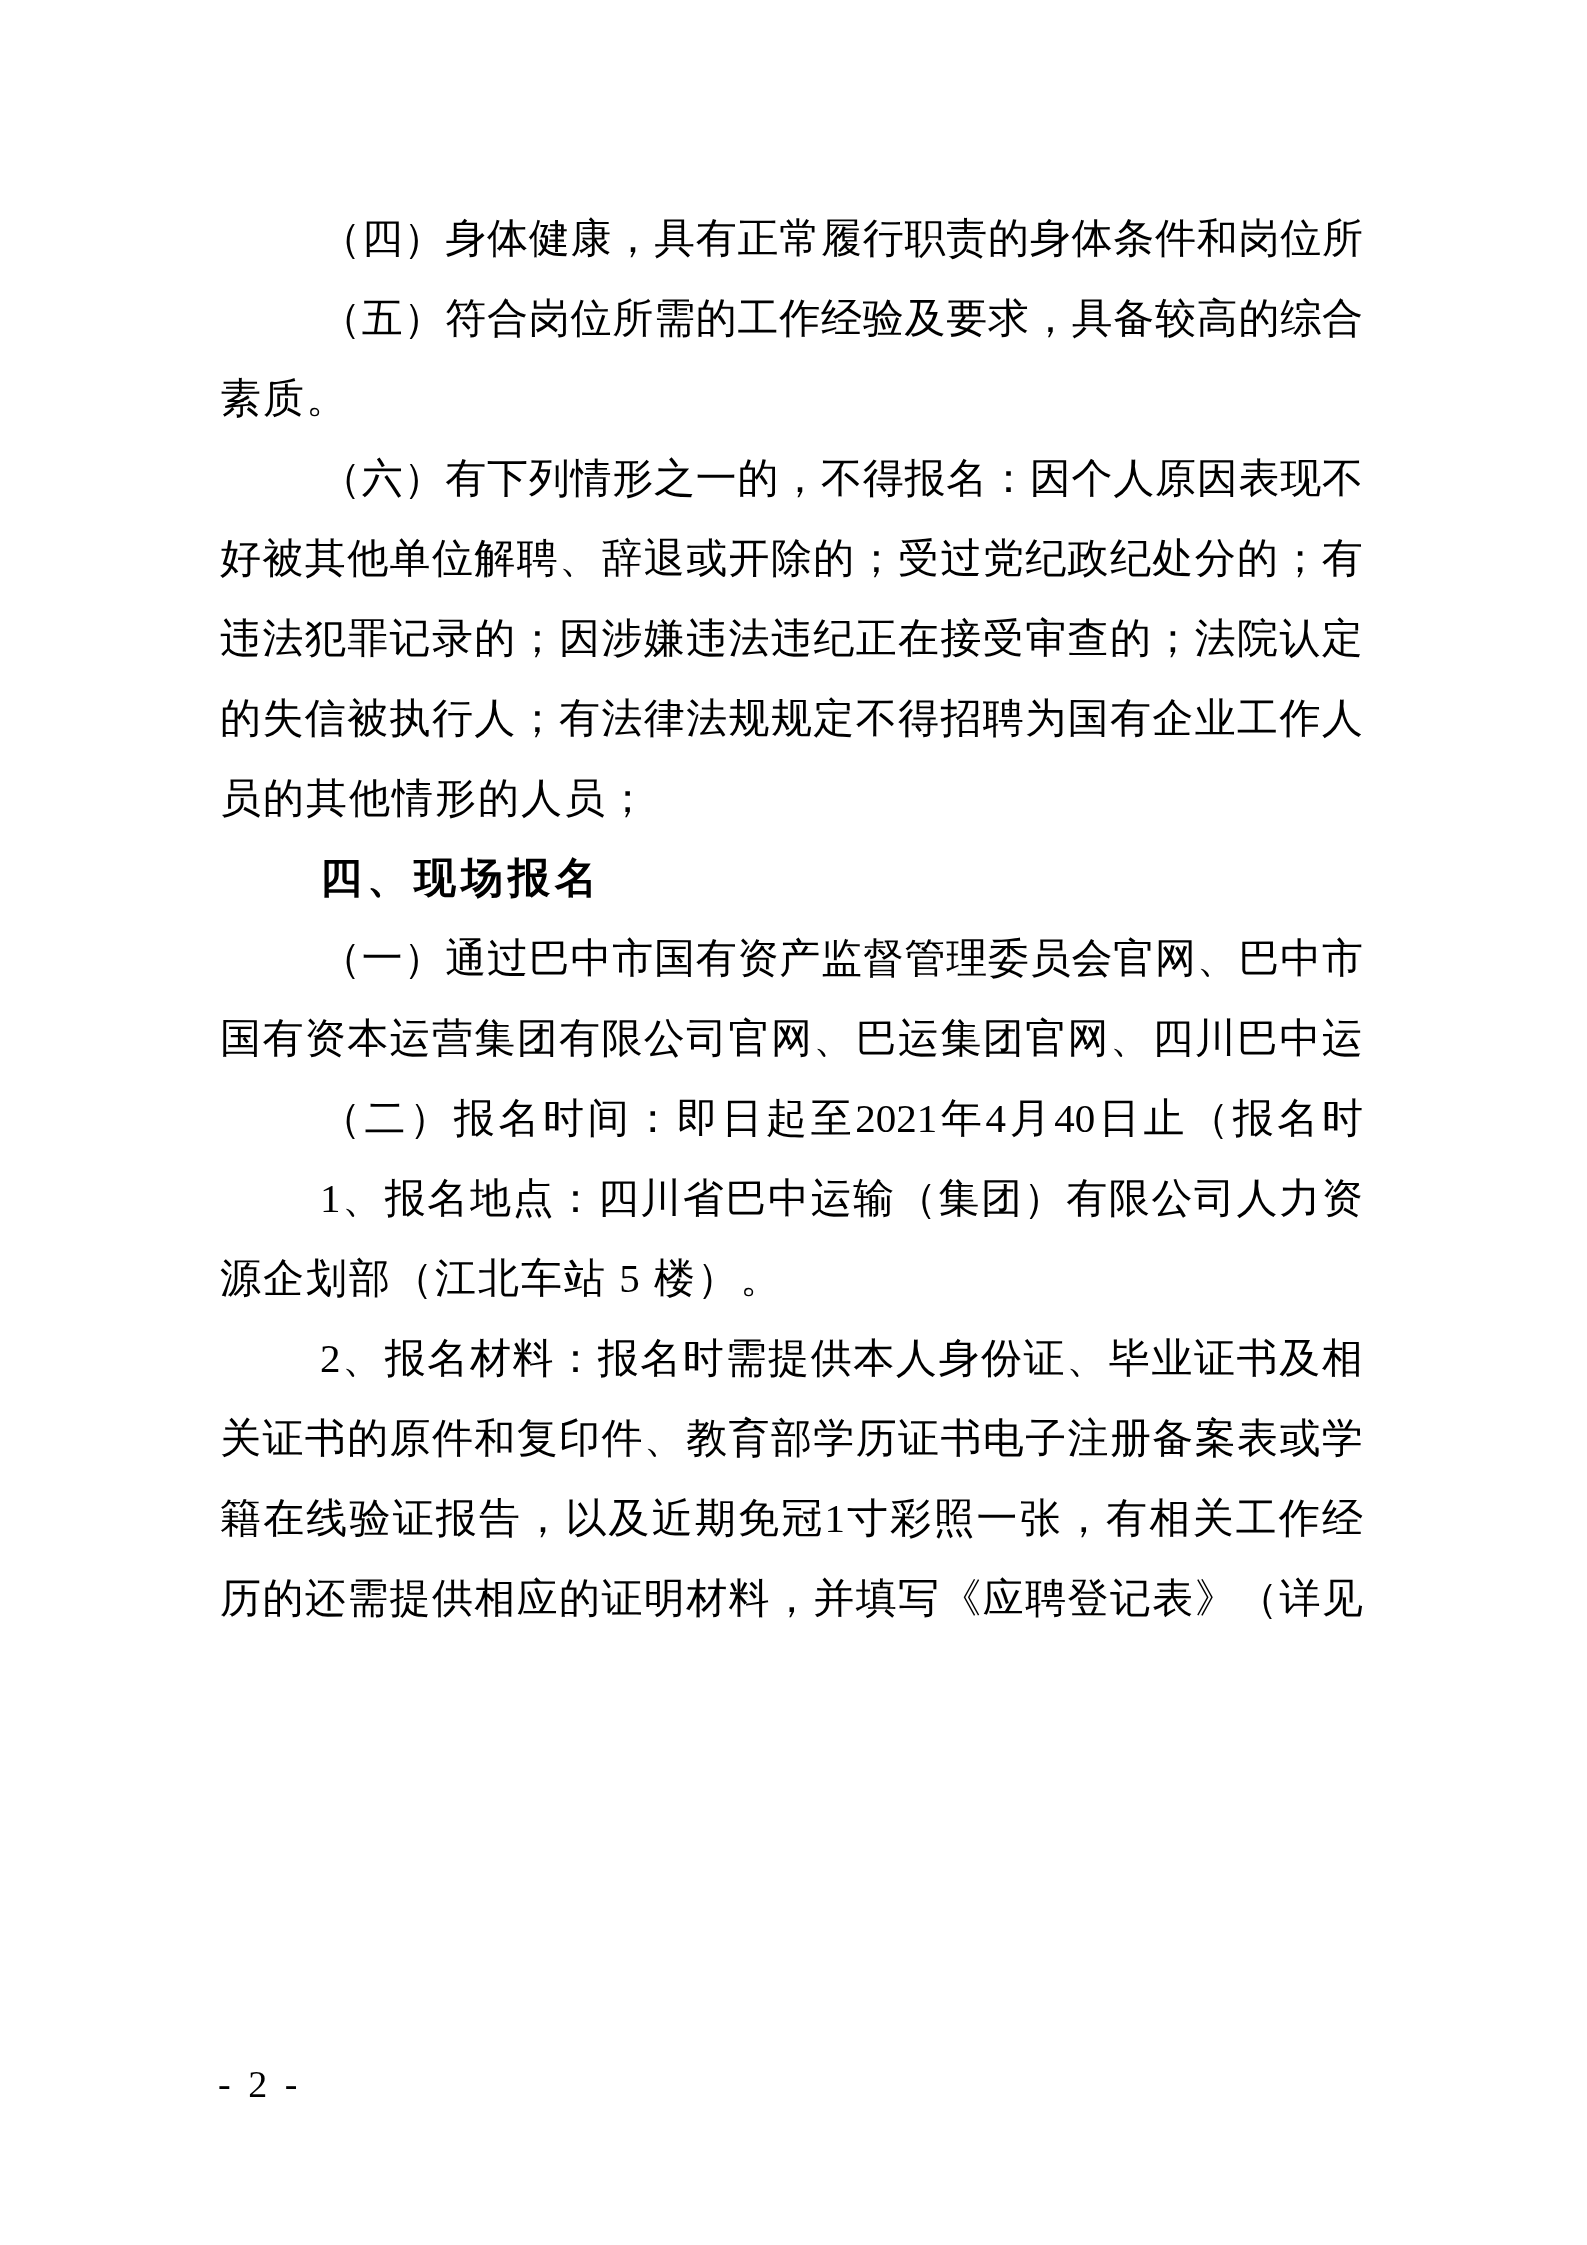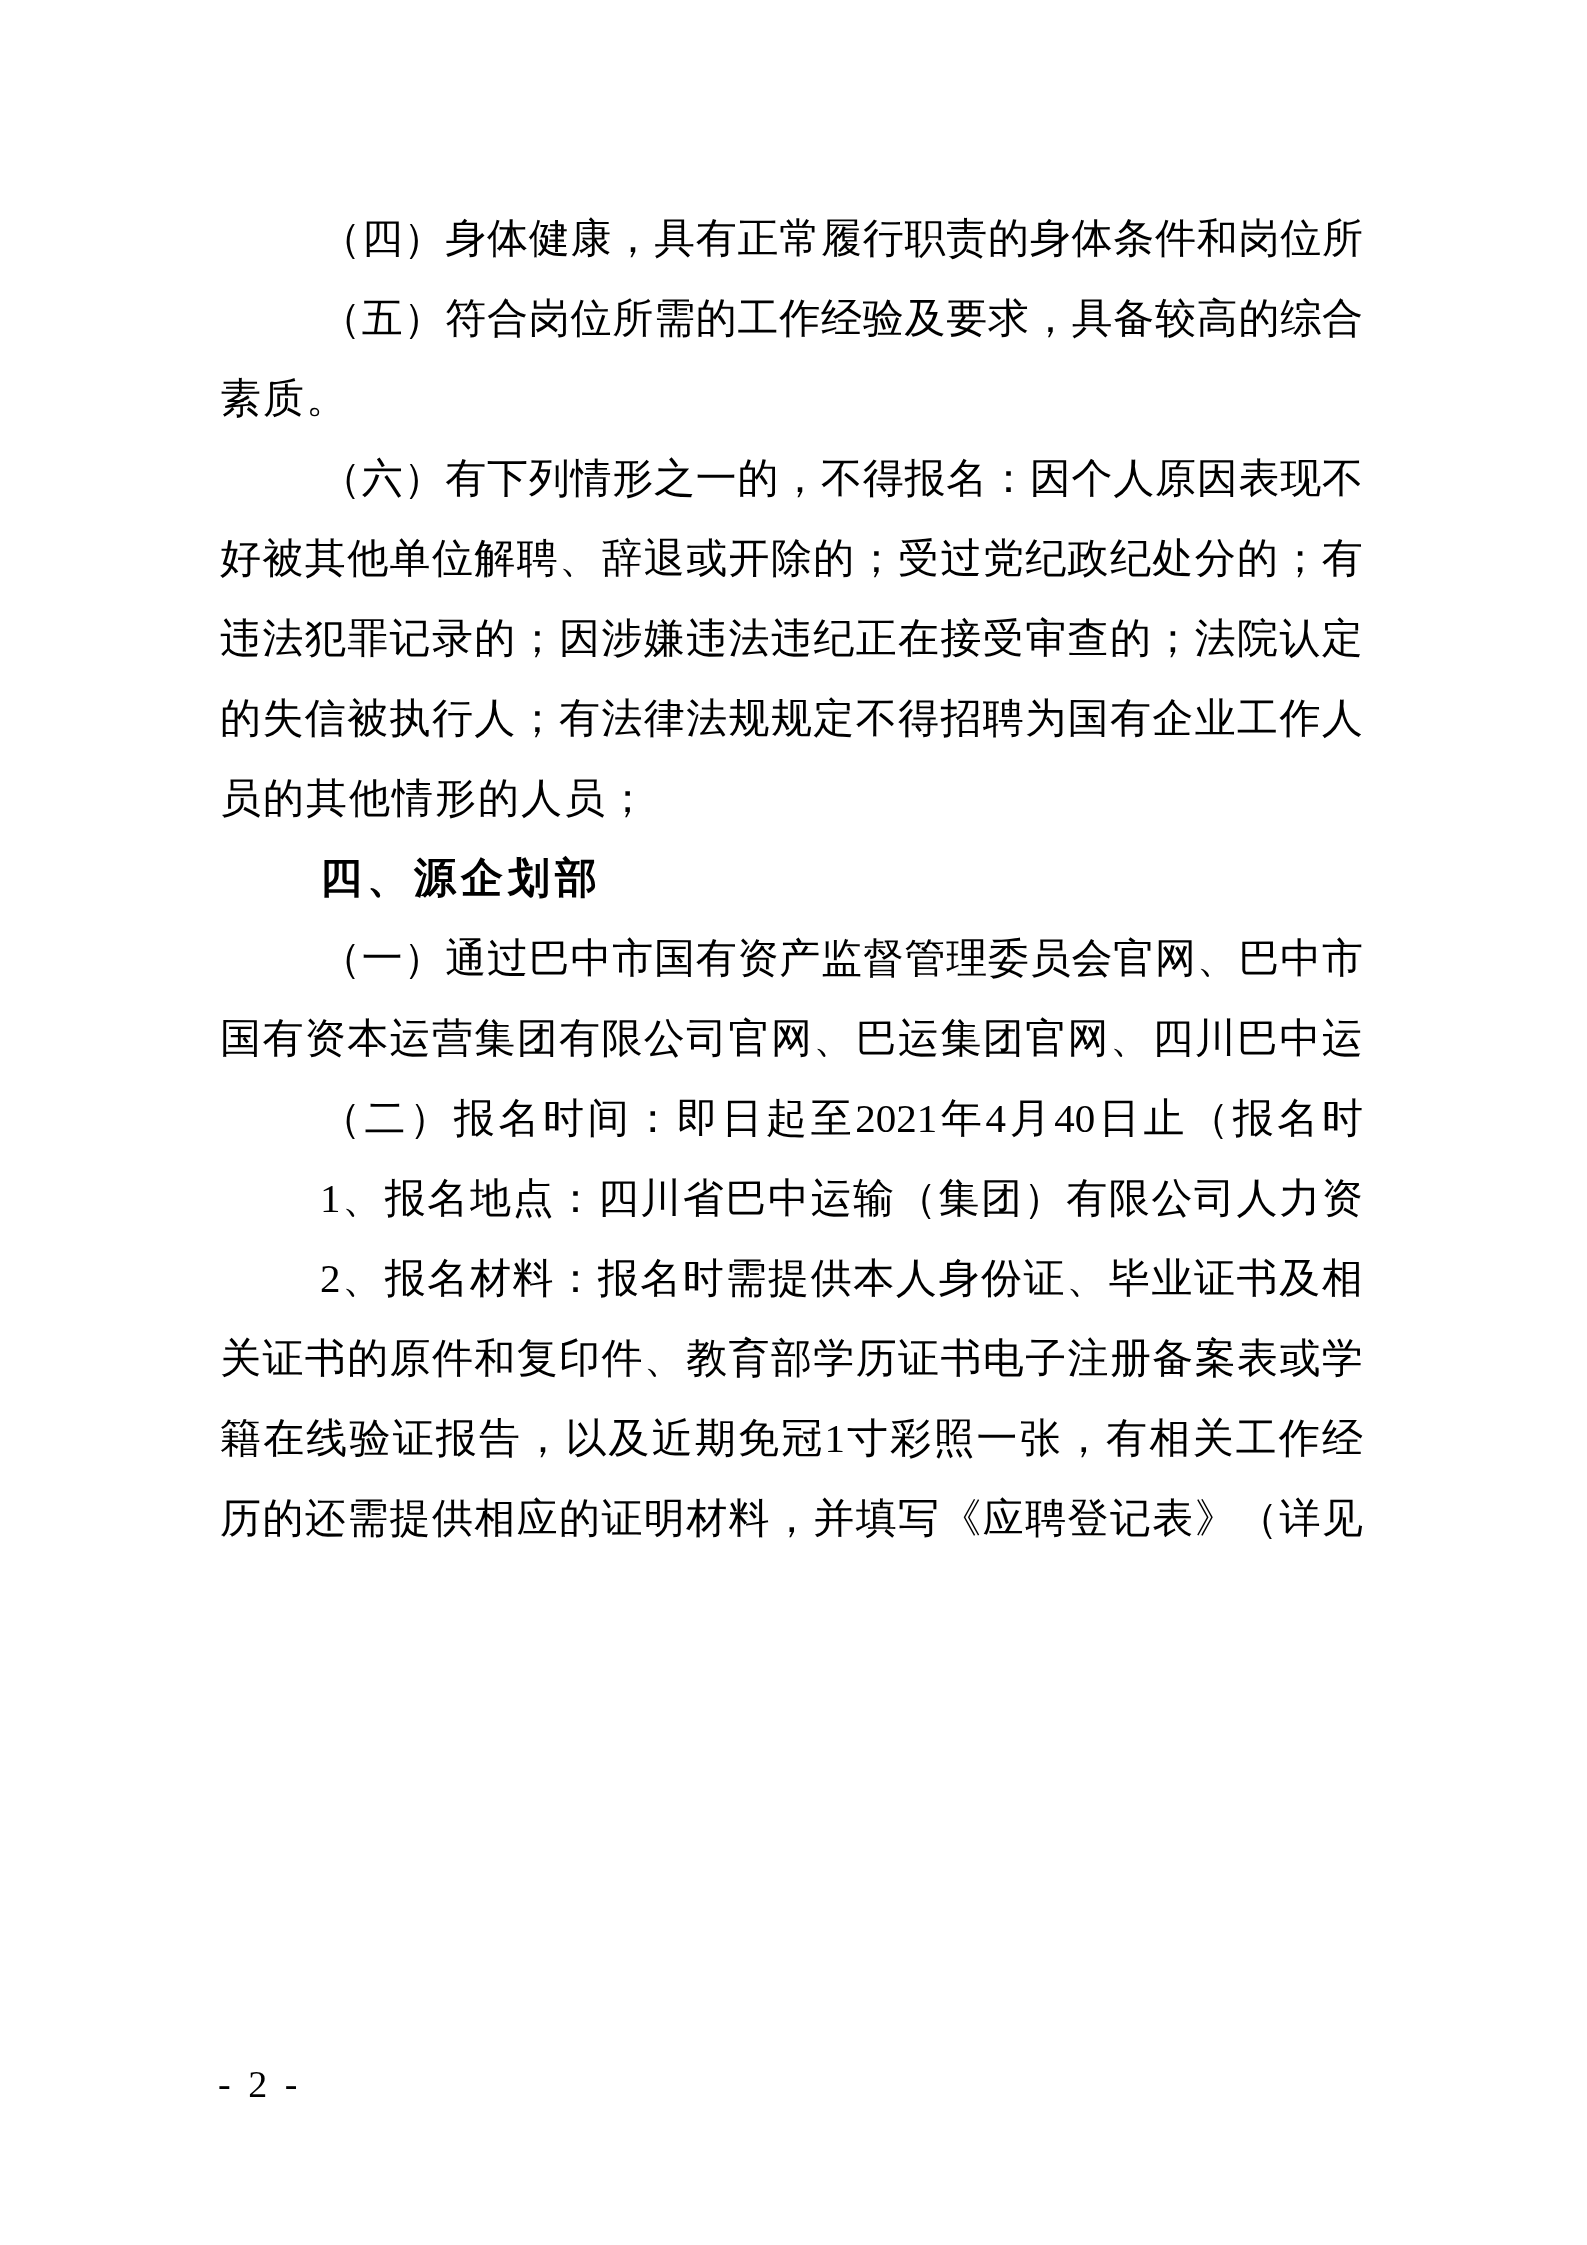--- a/index.html
+++ b/index.html
@@ -229,21 +229,21 @@
         <span>为</span>
         <span>国</span>
         <span>有</span>
         <span>企</span>
         <span>业</span>
         <span>工</span>
         <span>作</span>
         <span>人</span>
       </div>
       <div class="line">员的其他情形的人员；</div>
-      <div class="line indent bold">四、源企划部</div>
+      <div class="line indent bold">四、现场报名</div>
       <div class="line indent full">
         <span>（</span>
         <span>一</span>
         <span>）</span>
         <span>通</span>
         <span>过</span>
         <span>巴</span>
         <span>中</span>
         <span>市</span>
         <span>国</span>
@@ -338,20 +338,21 @@
         <span>团</span>
         <span>）</span>
         <span>有</span>
         <span>限</span>
         <span>公</span>
         <span>司</span>
         <span>人</span>
         <span>力</span>
         <span>资</span>
       </div>
+      <div class="line">源企划部（江北车站 5 楼）。</div>
       <div class="line indent full">
         <span>2</span>
         <span>、</span>
         <span>报</span>
         <span>名</span>
         <span>材</span>
         <span>料</span>
         <span>：</span>
         <span>报</span>
         <span>名</span>

